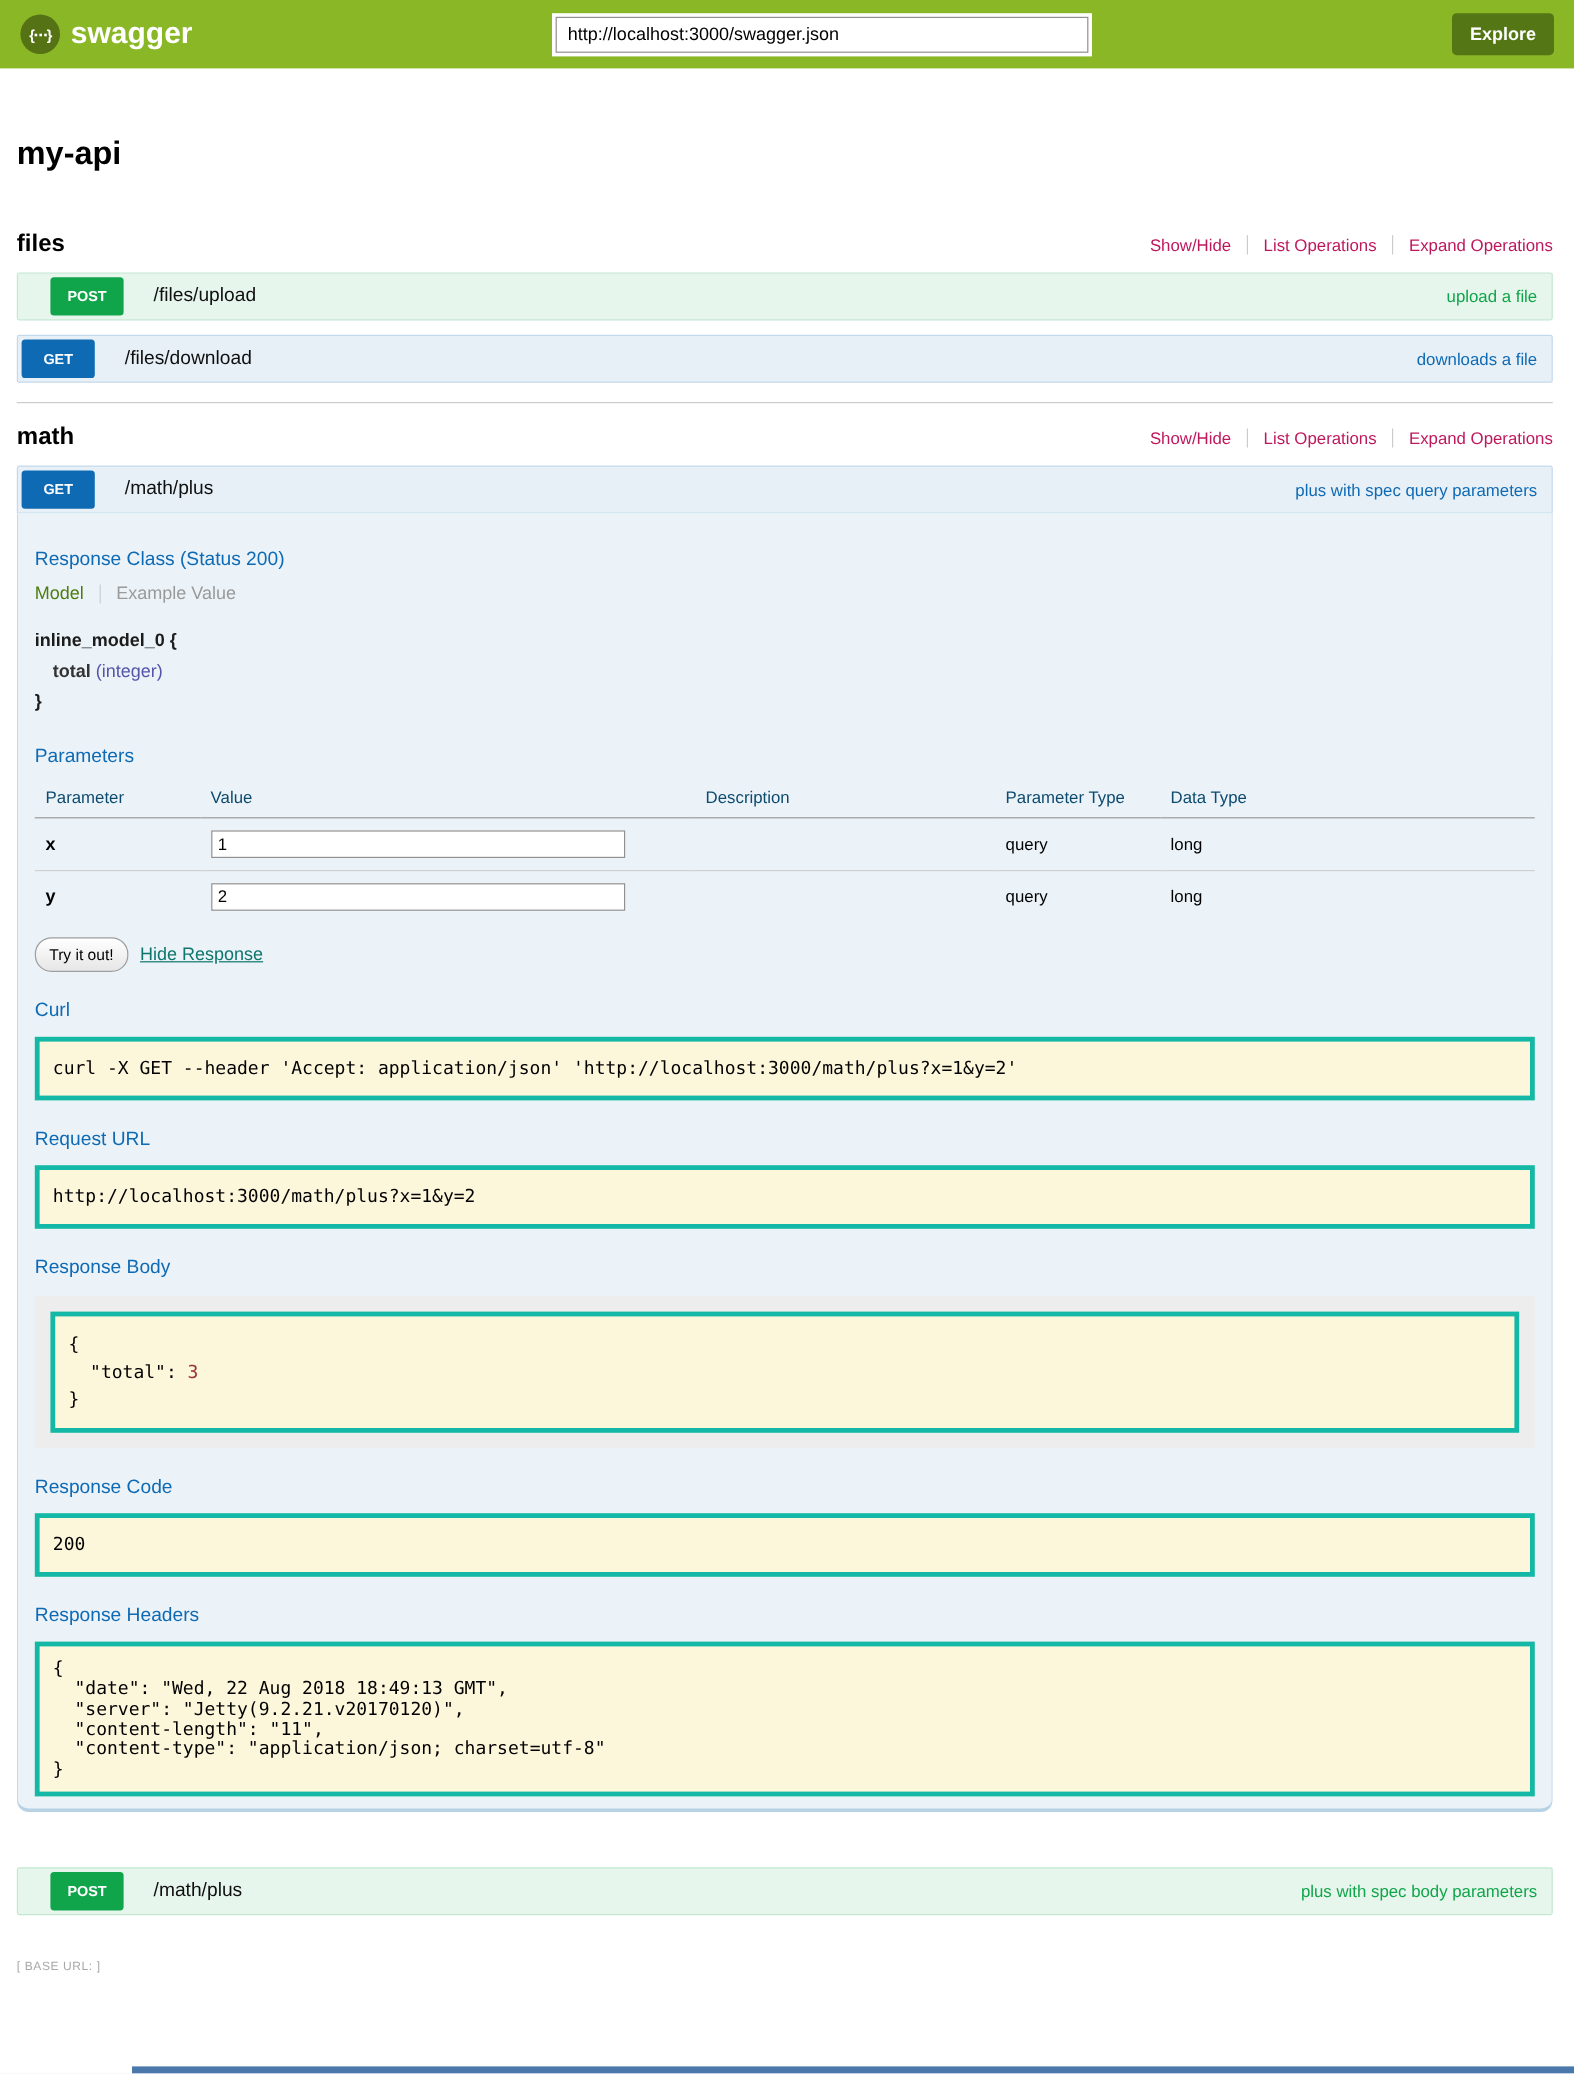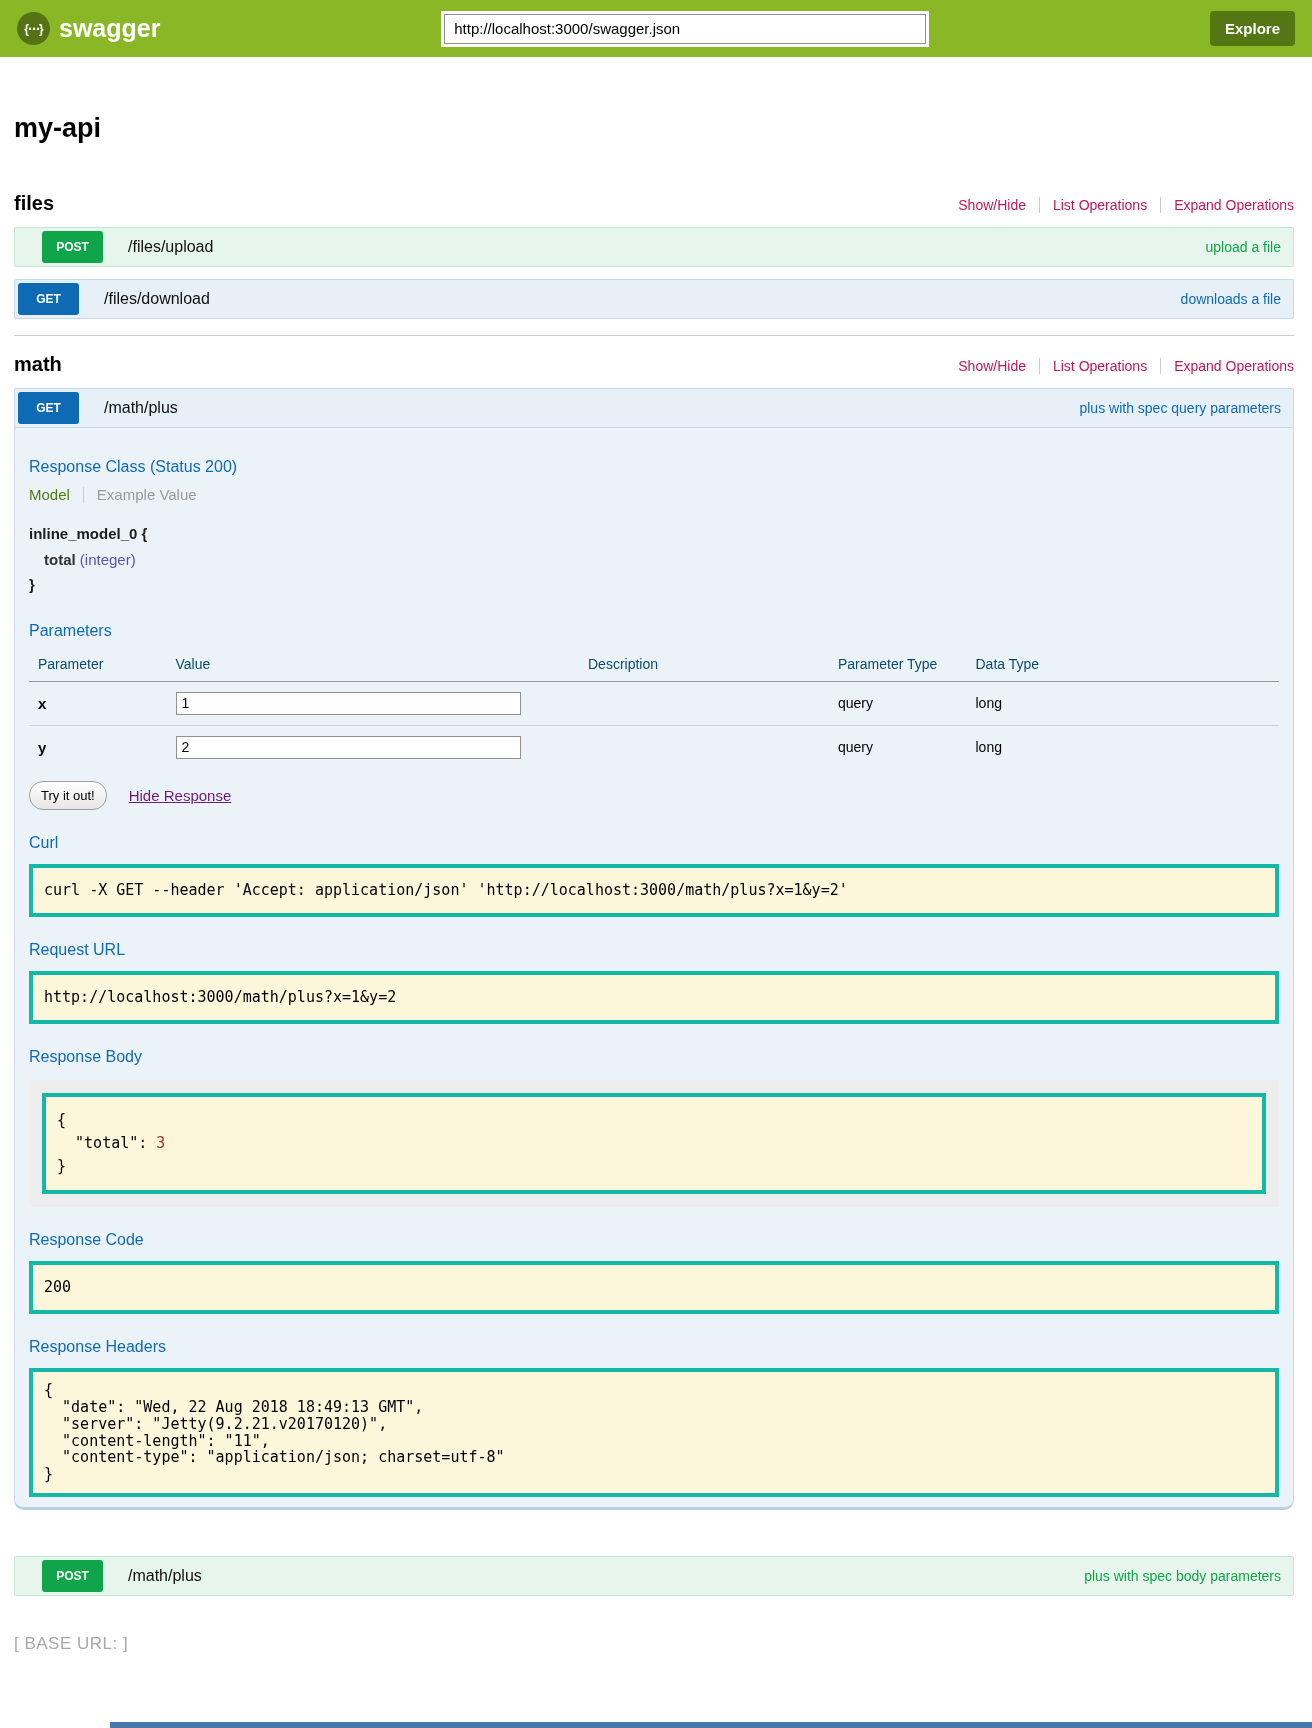--- a/index.html
+++ b/index.html
@@ -12,21 +12,21 @@
   
   .topbar { height:57px; background:#8ab726; display:flex; align-items:center; padding:0 17px; }
   .brand { display:flex; align-items:center; cursor:pointer; }
   .logo {
     width:33px; height:33px; border-radius:50%; background:#557214; color:#fff;
     display:inline-flex; align-items:center; justify-content:center;
     font-weight:bold; font-size:12px; letter-spacing:-1px;
   }
   .brand-text { color:#fff; font-size:25px; font-weight:bold; margin-left:9px; }
   .url-input {
-    margin-left:auto; margin-right:auto; width:482px; height:30px;
+    margin-left:auto; margin-right:auto; width:444px; height:30px;
     border:1px solid #909090; box-shadow:0 0 0 3px #fff; background:#fff;
     padding:0 9px; font-size:15px; font-family:inherit; color:#000;
   }
   .explore-btn {
     background:#547614; color:#fff; font-weight:bold; font-size:15px;
     border:none; border-radius:4px; padding:9px 15px; cursor:pointer; font-family:inherit;
   }
   
   .container { margin:0 18px 0 14px; }
   .api-title { font-size:27px; font-weight:bold; margin:56px 0 0 0; }
@@ -94,34 +94,34 @@
   .param-input {
     width:345px; height:23px; border:1px solid #919191; background:#fff;
     font-size:14px; padding:1px 5px; font-family:inherit;
   }
   
   .try-row { display:flex; align-items:center; margin-top:12px; }
   .try-btn {
     font-size:13px; font-family:inherit; padding:6px 11px; cursor:pointer;
     background:linear-gradient(#ffffff,#e6e6e6); border:1px solid #9f9f9f; border-radius:14px;
   }
-  .hide-link { margin-left:22px; color:#701a75; text-decoration:underline; font-size:15px; cursor:pointer; }
+  .hide-link { margin-left:10px; color:#0f766e; text-decoration:underline; font-size:15px; cursor:pointer; }
   
   .codeblock {
     background:#fcf6db; border:4px solid #14b8a6; padding:12px 11px; margin:12px 0 0 0;
     font-family:"DejaVu Sans Mono","Liberation Mono",monospace; font-size:15px;
     white-space:pre-wrap; word-break:break-all; color:#000; line-height:1.4;
   }
   .codeblock.tight { line-height:1.12; padding:10px 11px; }
   .codeblock.roomy { line-height:1.55; }
   .body-wrap { background:#ededed; padding:13px; margin-top:14px; }
   .body-wrap .codeblock { margin-top:0; }
   .num { color:#993333; }
   
-  .base-url { margin:38px 0 0 14px; color:#a8a8a8; font-size:17px; letter-spacing:0.5px; }
+  .base-url { margin:38px 0 0 14px; color:#a8a8a8; font-size:10px; letter-spacing:0.5px; }
   .bottom-bar { position:absolute; left:110px; right:0; bottom:0; height:6px; background:#4a78ab; }
 </style>
 </head>
 <body>
 
 <header class="topbar">
   <div class="brand">
     <span class="logo">
         <span>{⋯}</span>
       </span>

